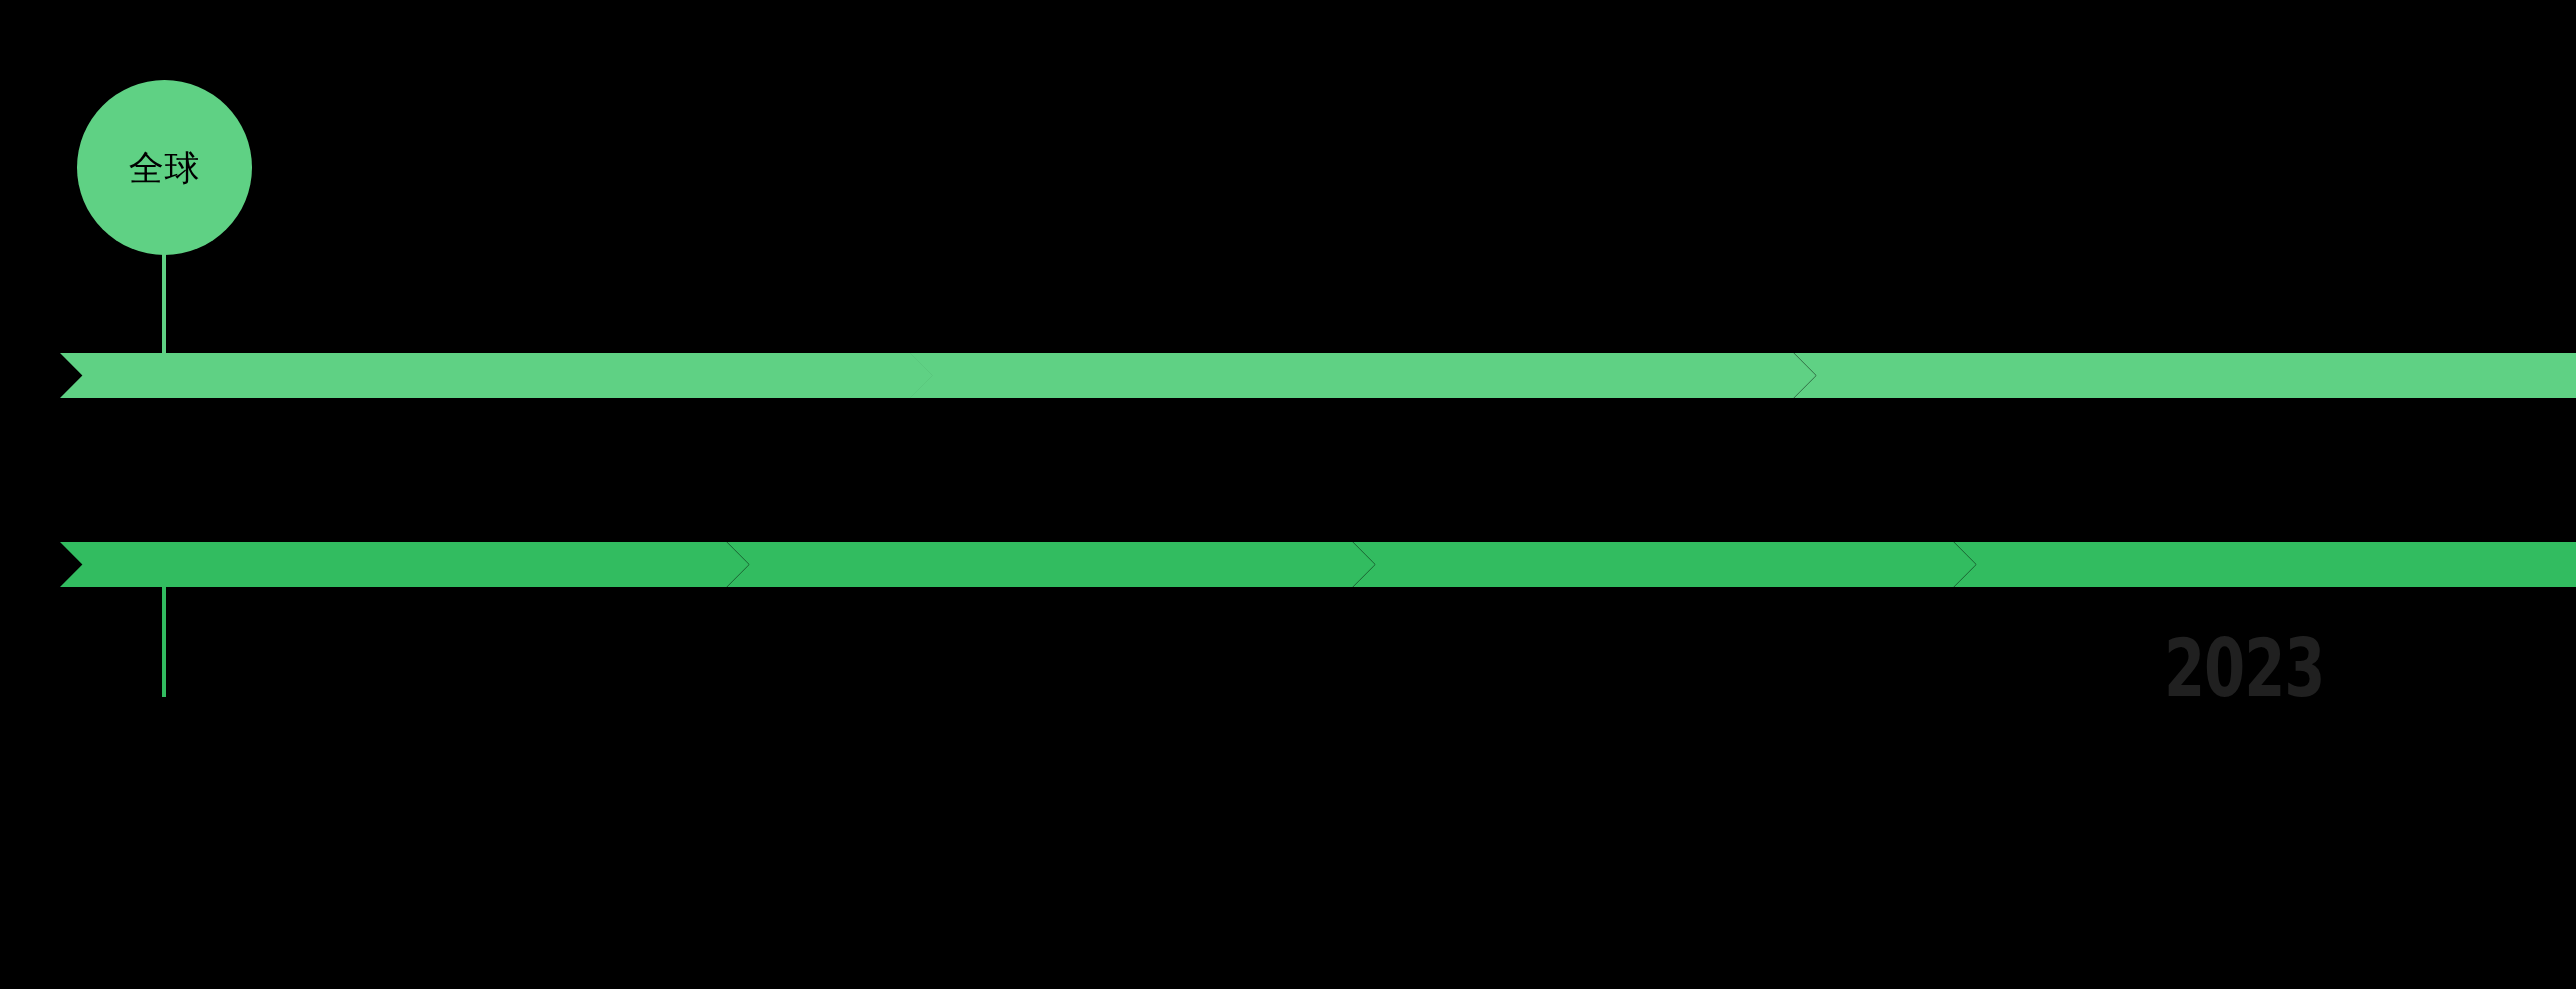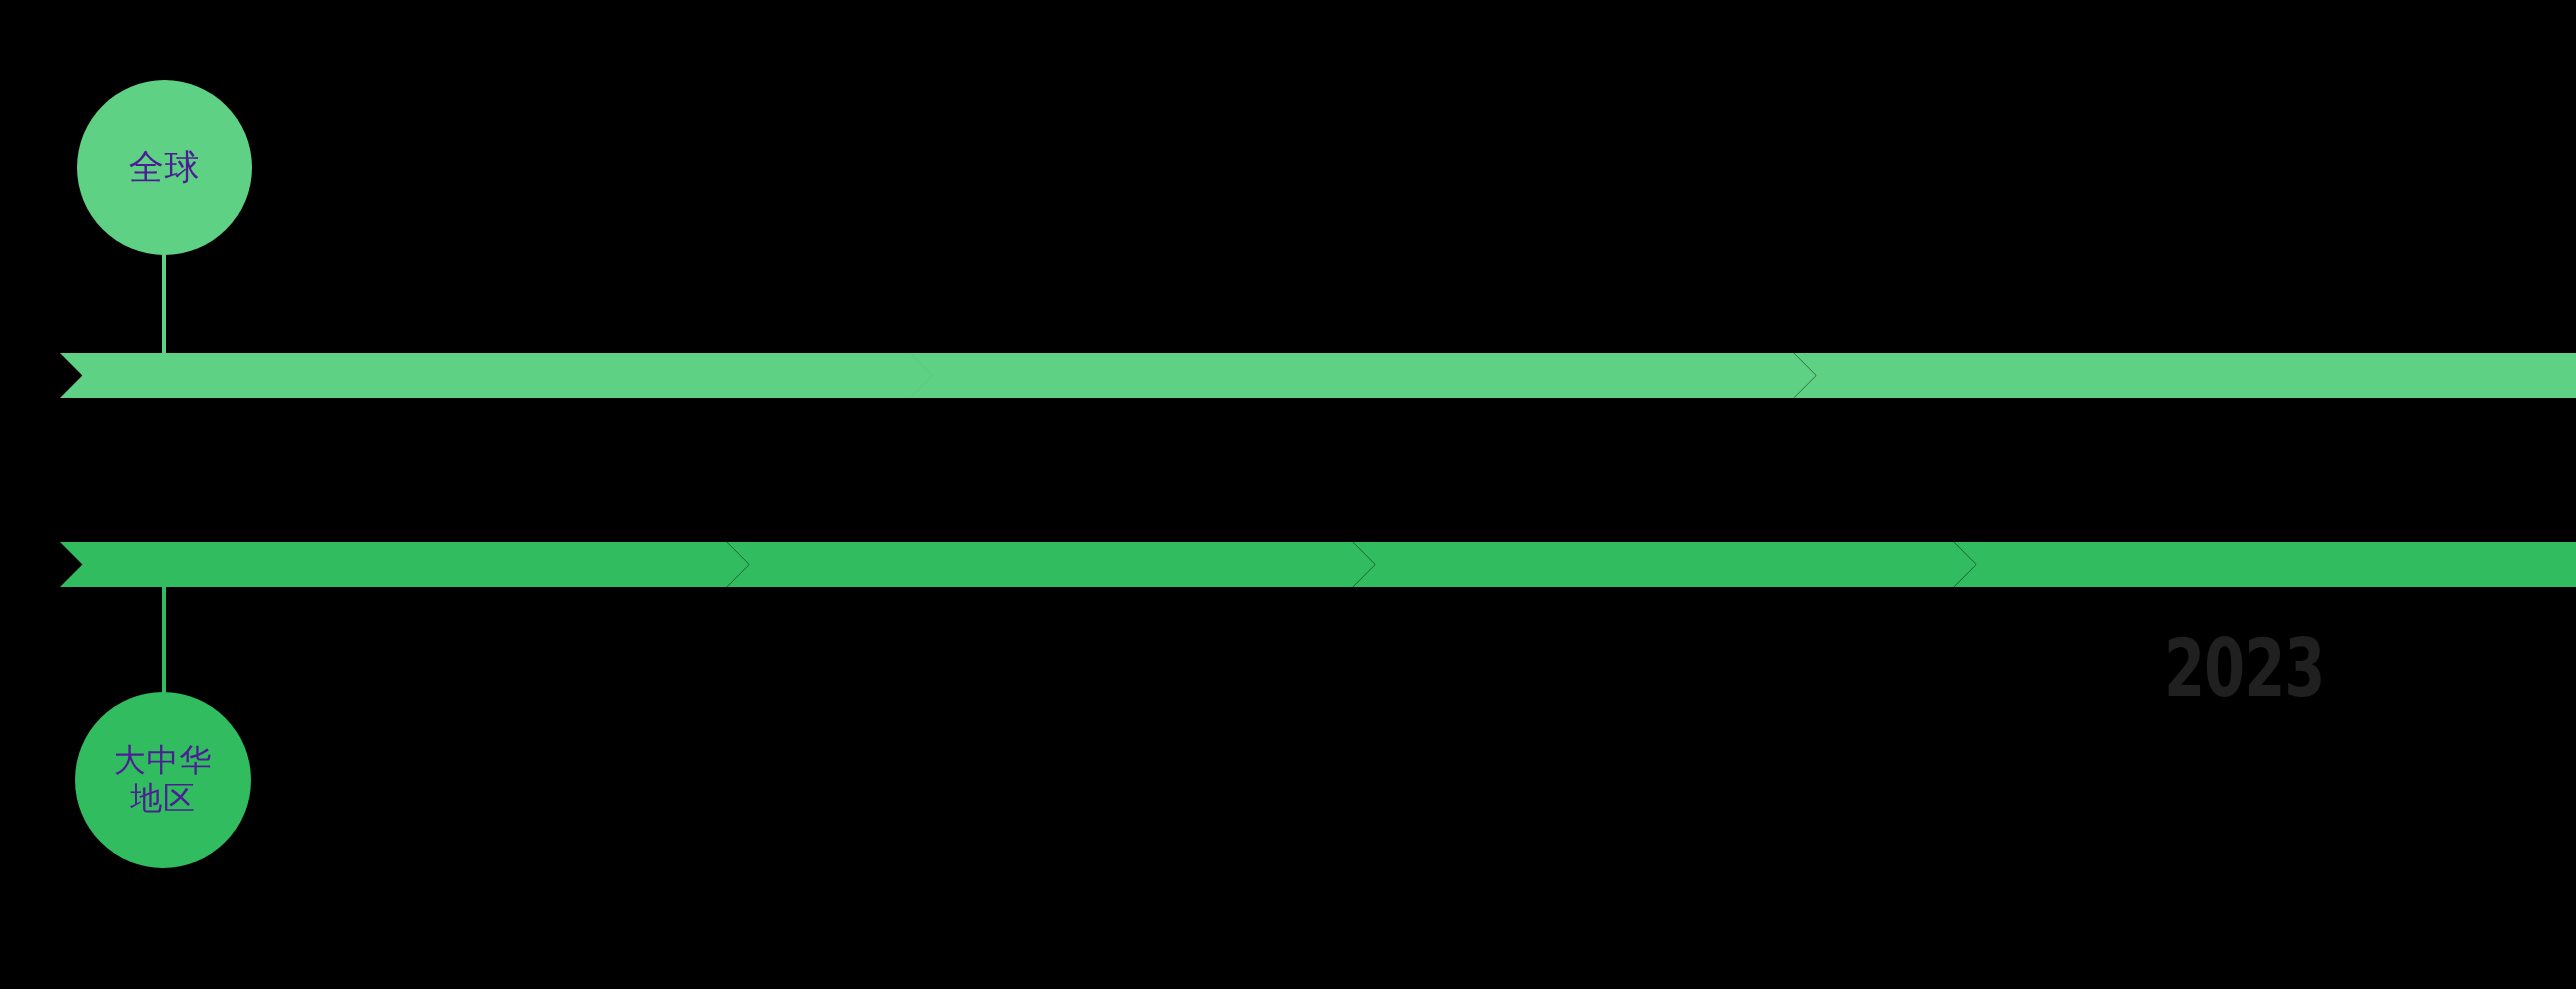--- a/index.html
+++ b/index.html
@@ -20,26 +20,25 @@
   }
 
   
   .node-circle {
     position: absolute;
     border-radius: 50%;
     display: flex;
     align-items: center;
     justify-content: center;
     text-align: center;
-    color: #4c1d95;
+    color: #000000;
     line-height: 1.18;
     letter-spacing: 0.8px;
     box-sizing: border-box;
     user-select: none;
-    font-family: Liberation Serif, serif;
   }
   .node-circle .node-label {
     display: block;
     white-space: pre-line;
   }
 
   #circle-global {
     left: 77px;
     top: 80px;
     width: 175px;
@@ -136,21 +135,17 @@
   </div>
 
   <div id="ribbon-row-greater-china" class="ribbon-row">
     <div class="ribbon-seg seg-shape c-dark" style="left:60px; width:689px;"></div>
     <div class="ribbon-seg seg-shape c-dark" style="left:727px; width:648px;"></div>
     <div class="ribbon-seg seg-shape c-dark" style="left:1353px; width:623px;"></div>
     <div class="ribbon-seg seg-shape c-dark" style="left:1954px; width:645px;"></div>
   </div>
 
   <div id="stem-greater-china" class="stem"></div>
-  <div id="circle-greater-china" class="node-circle">
-    <span class="node-label">大中华
-地区</span>
-  </div>
 
   <div id="year-watermark">2023</div>
 
 </div>
 
 
 </body></html>

